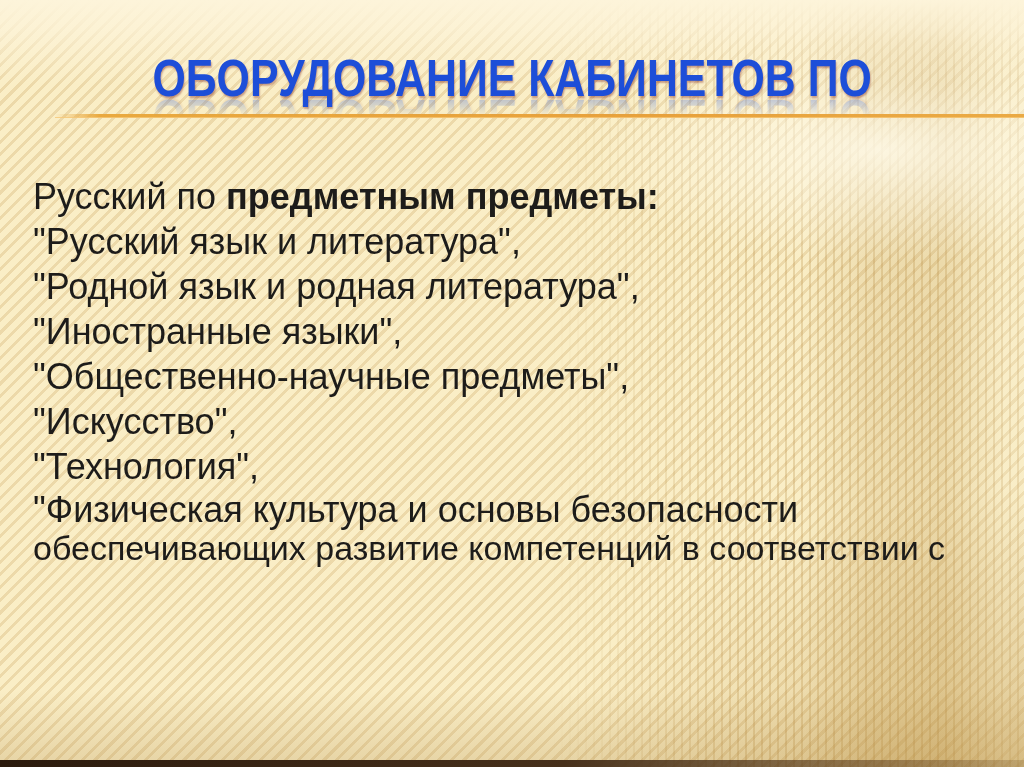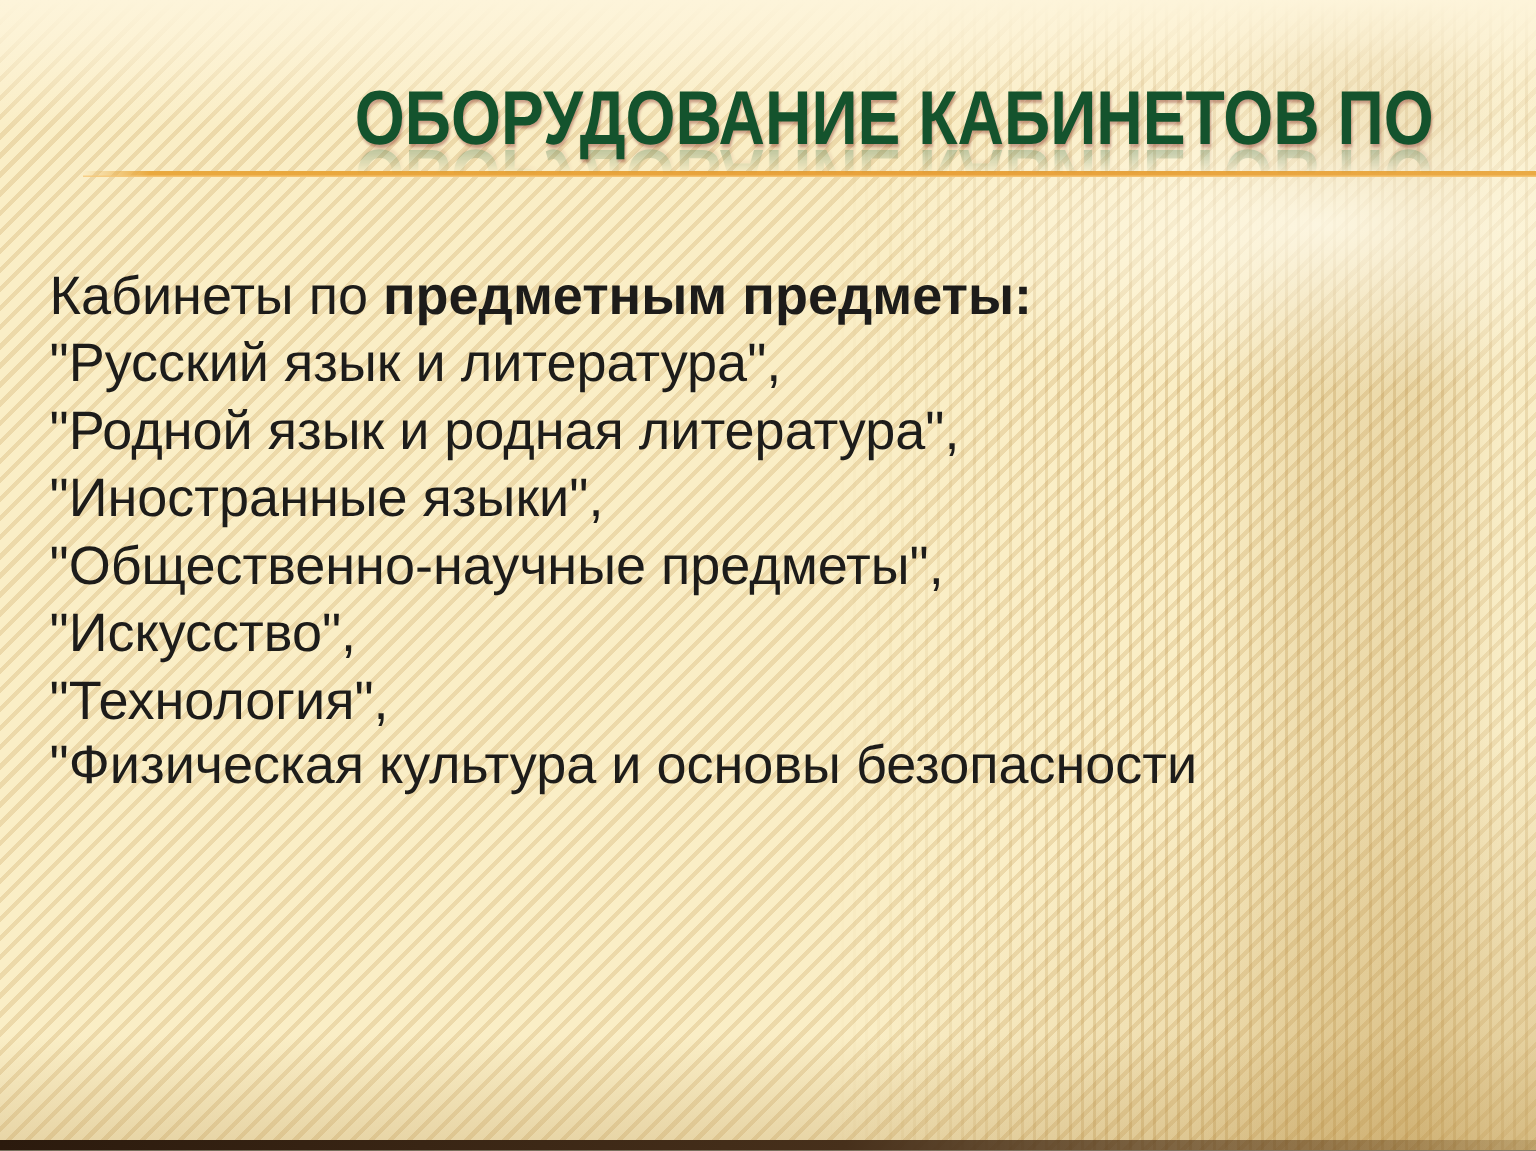--- a/index.html
+++ b/index.html
@@ -42,21 +42,21 @@
       #2b1a0d 0%, #47301b 55%,
       rgba(90,60,30,0.55) 85%, rgba(120,90,45,0.25) 100%);
   }
   .divider{
     position:absolute;top:114px;left:55px;right:0;height:4px;z-index:1;
     background:linear-gradient(to right, rgba(233,169,63,0) 0px, #e9a93f 45px, #e8a23c 60%, #eaaa45 100%);
     box-shadow:0 -1px 0 rgba(246,200,120,0.8) inset;
   }
   .title{
     position:absolute;left:0;right:0;top:50px;z-index:3;
-    text-align:right;color:#14532d;
+    text-align:center;color:#1d4ed8;
   }
   .title-line{height:58px;line-height:58px;font-size:51px;font-weight:bold;}
   .title-line > span{
     display:inline-block;
     transform:scaleX(0.84);
     transform-origin:50% 0;
     letter-spacing:0px;
     text-shadow:1px 2px 2px rgba(110,10,10,0.35);
     -webkit-box-reflect:below -20px linear-gradient(to bottom, rgba(0,0,0,0) 52%, rgba(0,0,0,0.45) 100%);
   }
@@ -81,29 +81,30 @@
 
   <div class="divider"></div>
 
   <div class="title">
     <div class="title-line">
       <span>ОБОРУДОВАНИЕ КАБИНЕТОВ ПО</span>
     </div>
   </div>
 
   <div class="body-text">
-    <div class="b-line"><span>Кабинеты по </span><span class="bold">предметным предметы:</span></div>
+    <div class="b-line"><span>Русский по </span><span class="bold">предметным предметы:</span></div>
 
     <div class="b-line">"Русский язык и литература",</div>
     <div class="b-line">"Родной язык и родная литература",</div>
     <div class="b-line">"Иностранные языки",</div>
     <div class="b-line">"Общественно-научные предметы",</div>
     <div class="b-line">"Искусство",</div>
     <div class="b-line">"Технология",</div>
     <div class="b-line wrap-a">"Физическая культура и основы безопасности</div>
 
     <div class="closing">
+      <div class="b-line">обеспечивающих развитие компетенций в соответствии с</div>
     </div>
   </div>
 
   <div class="bottom-bar"></div>
 
 </div>
 
 </body></html>

